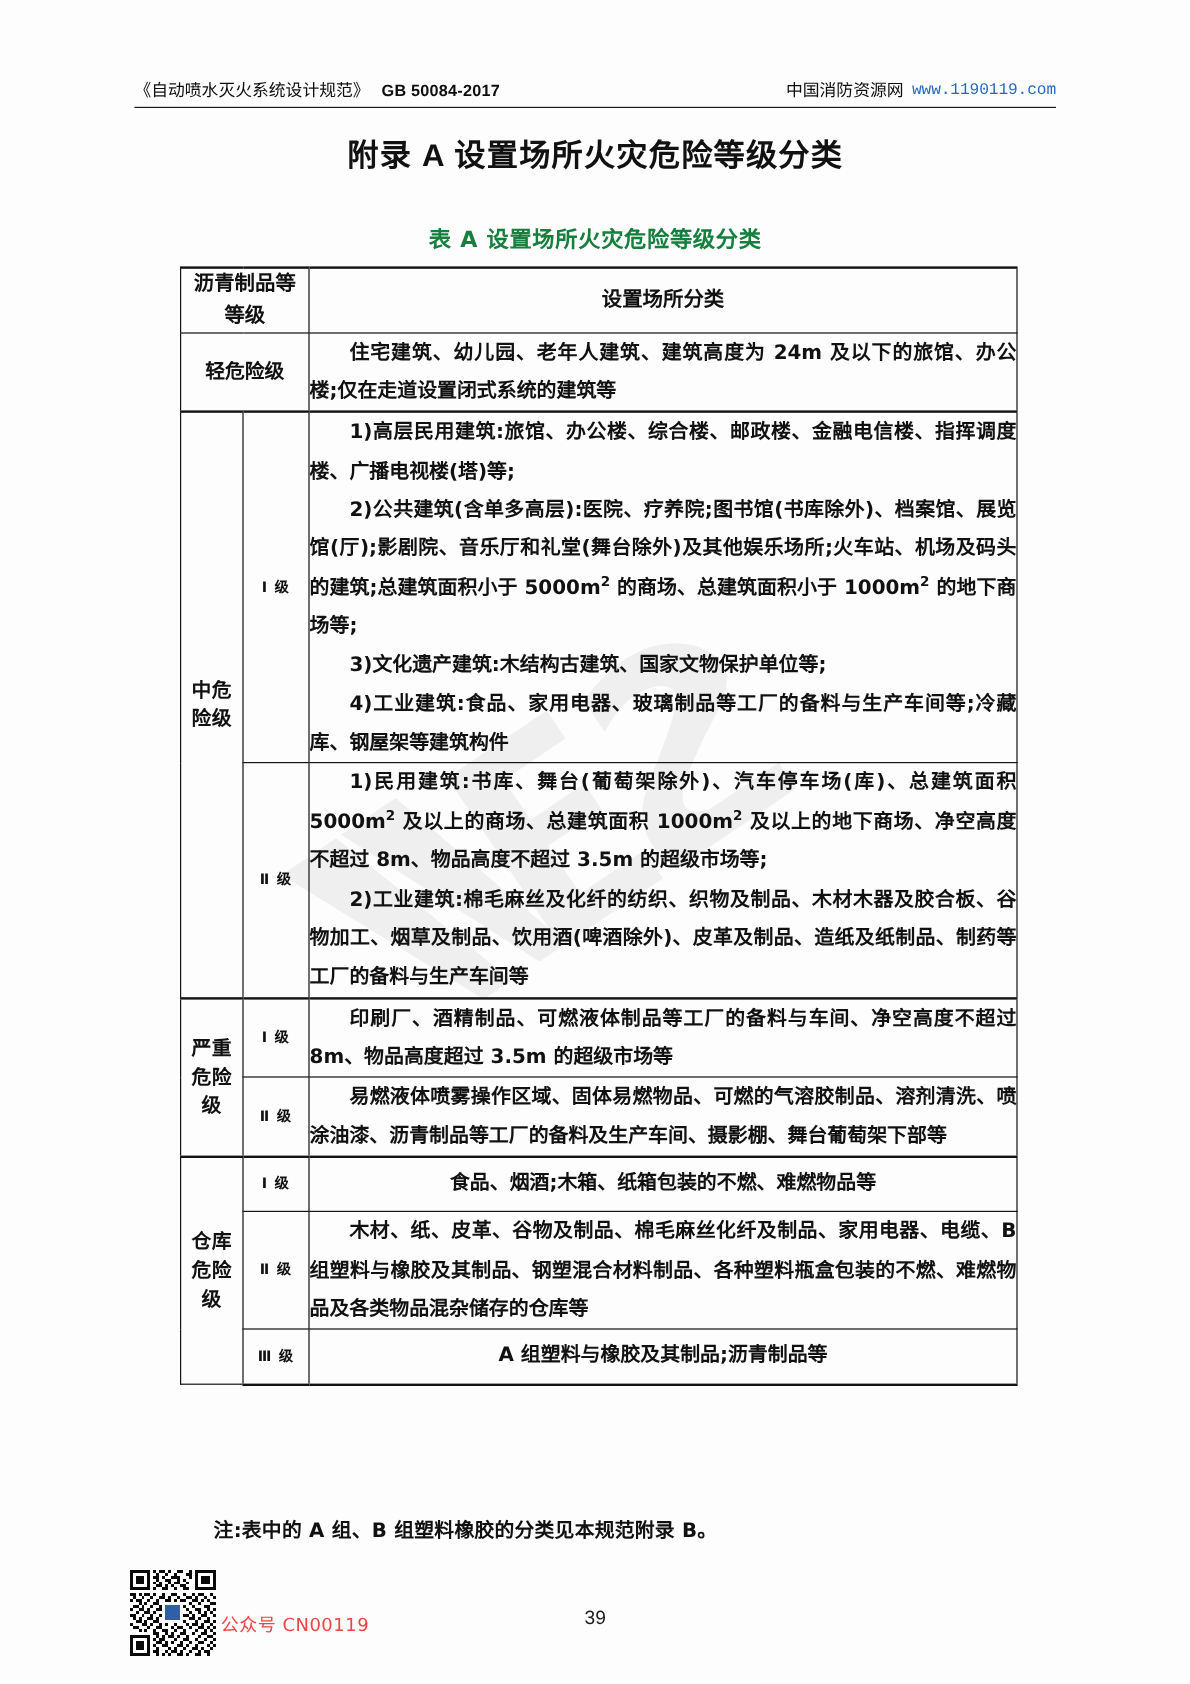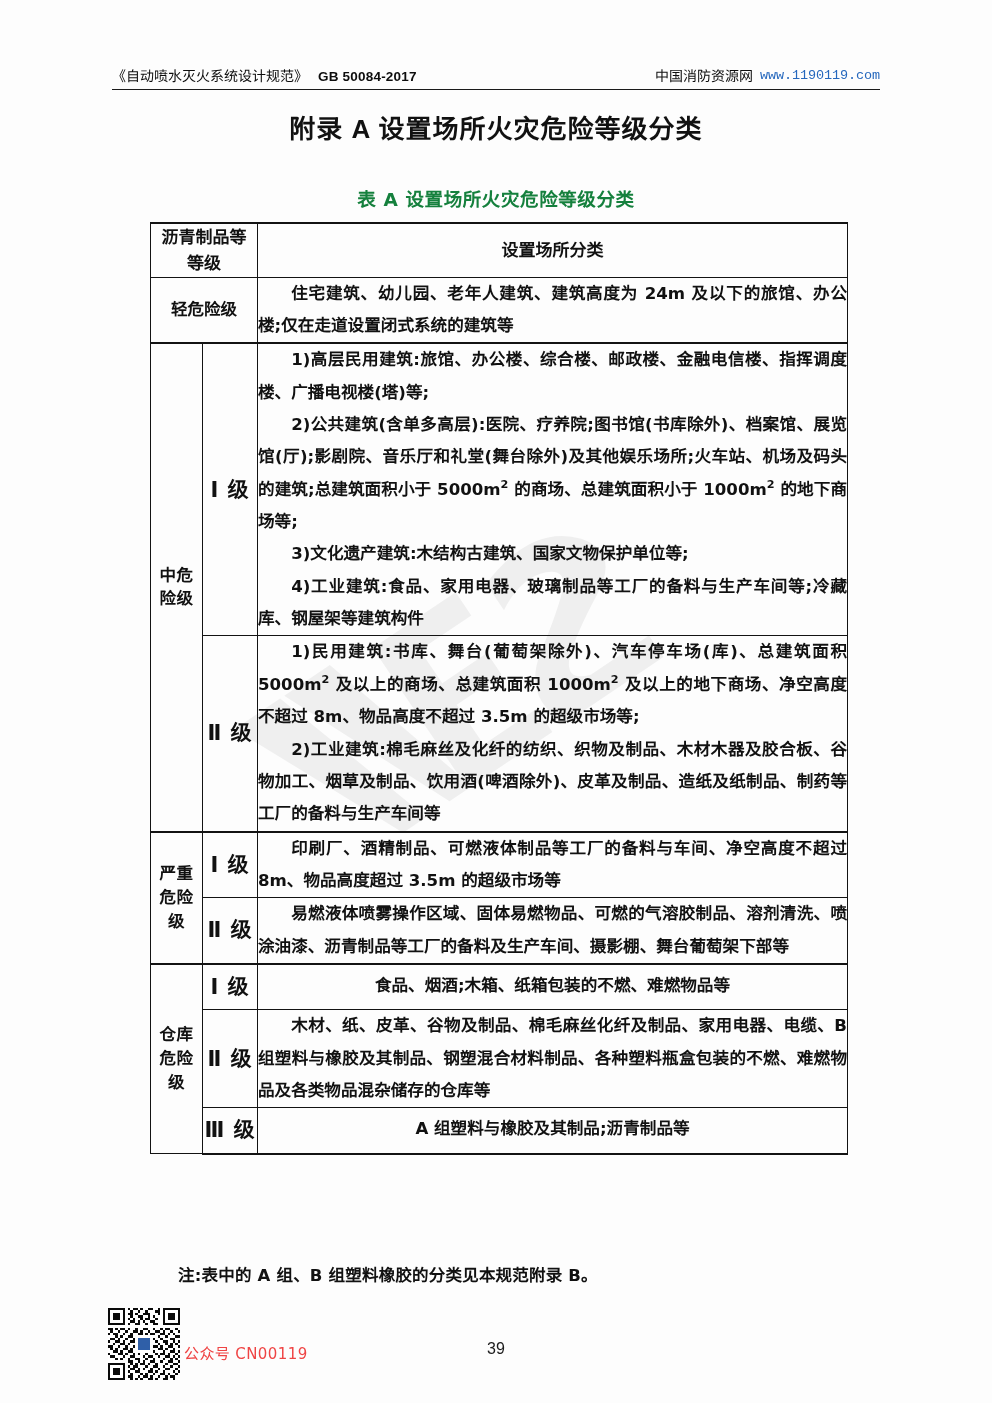--- a/index.html
+++ b/index.html
@@ -138,21 +138,21 @@
     font-family: "DejaVu Sans", "Liberation Sans", sans-serif;
     font-weight: 700;
     font-size: 16.5px;
     line-height: 1.45;
     color: #111;
     padding: 4px 2px;
     margin-left: 40px;
   }
   .cat-cell.narrow { letter-spacing: 0.5px; }
   .lvl-cell {
-    font-size: 21px;
+    font-size: 12px;
     letter-spacing: 1px;
   }
   .hdr-cell {
     text-align: center;
     font-family: "DejaVu Sans", "Liberation Sans", sans-serif;
     font-weight: 700;
     font-size: 17px;
     line-height: 1.55;
     color: #111;
     padding: 12px 4px;

